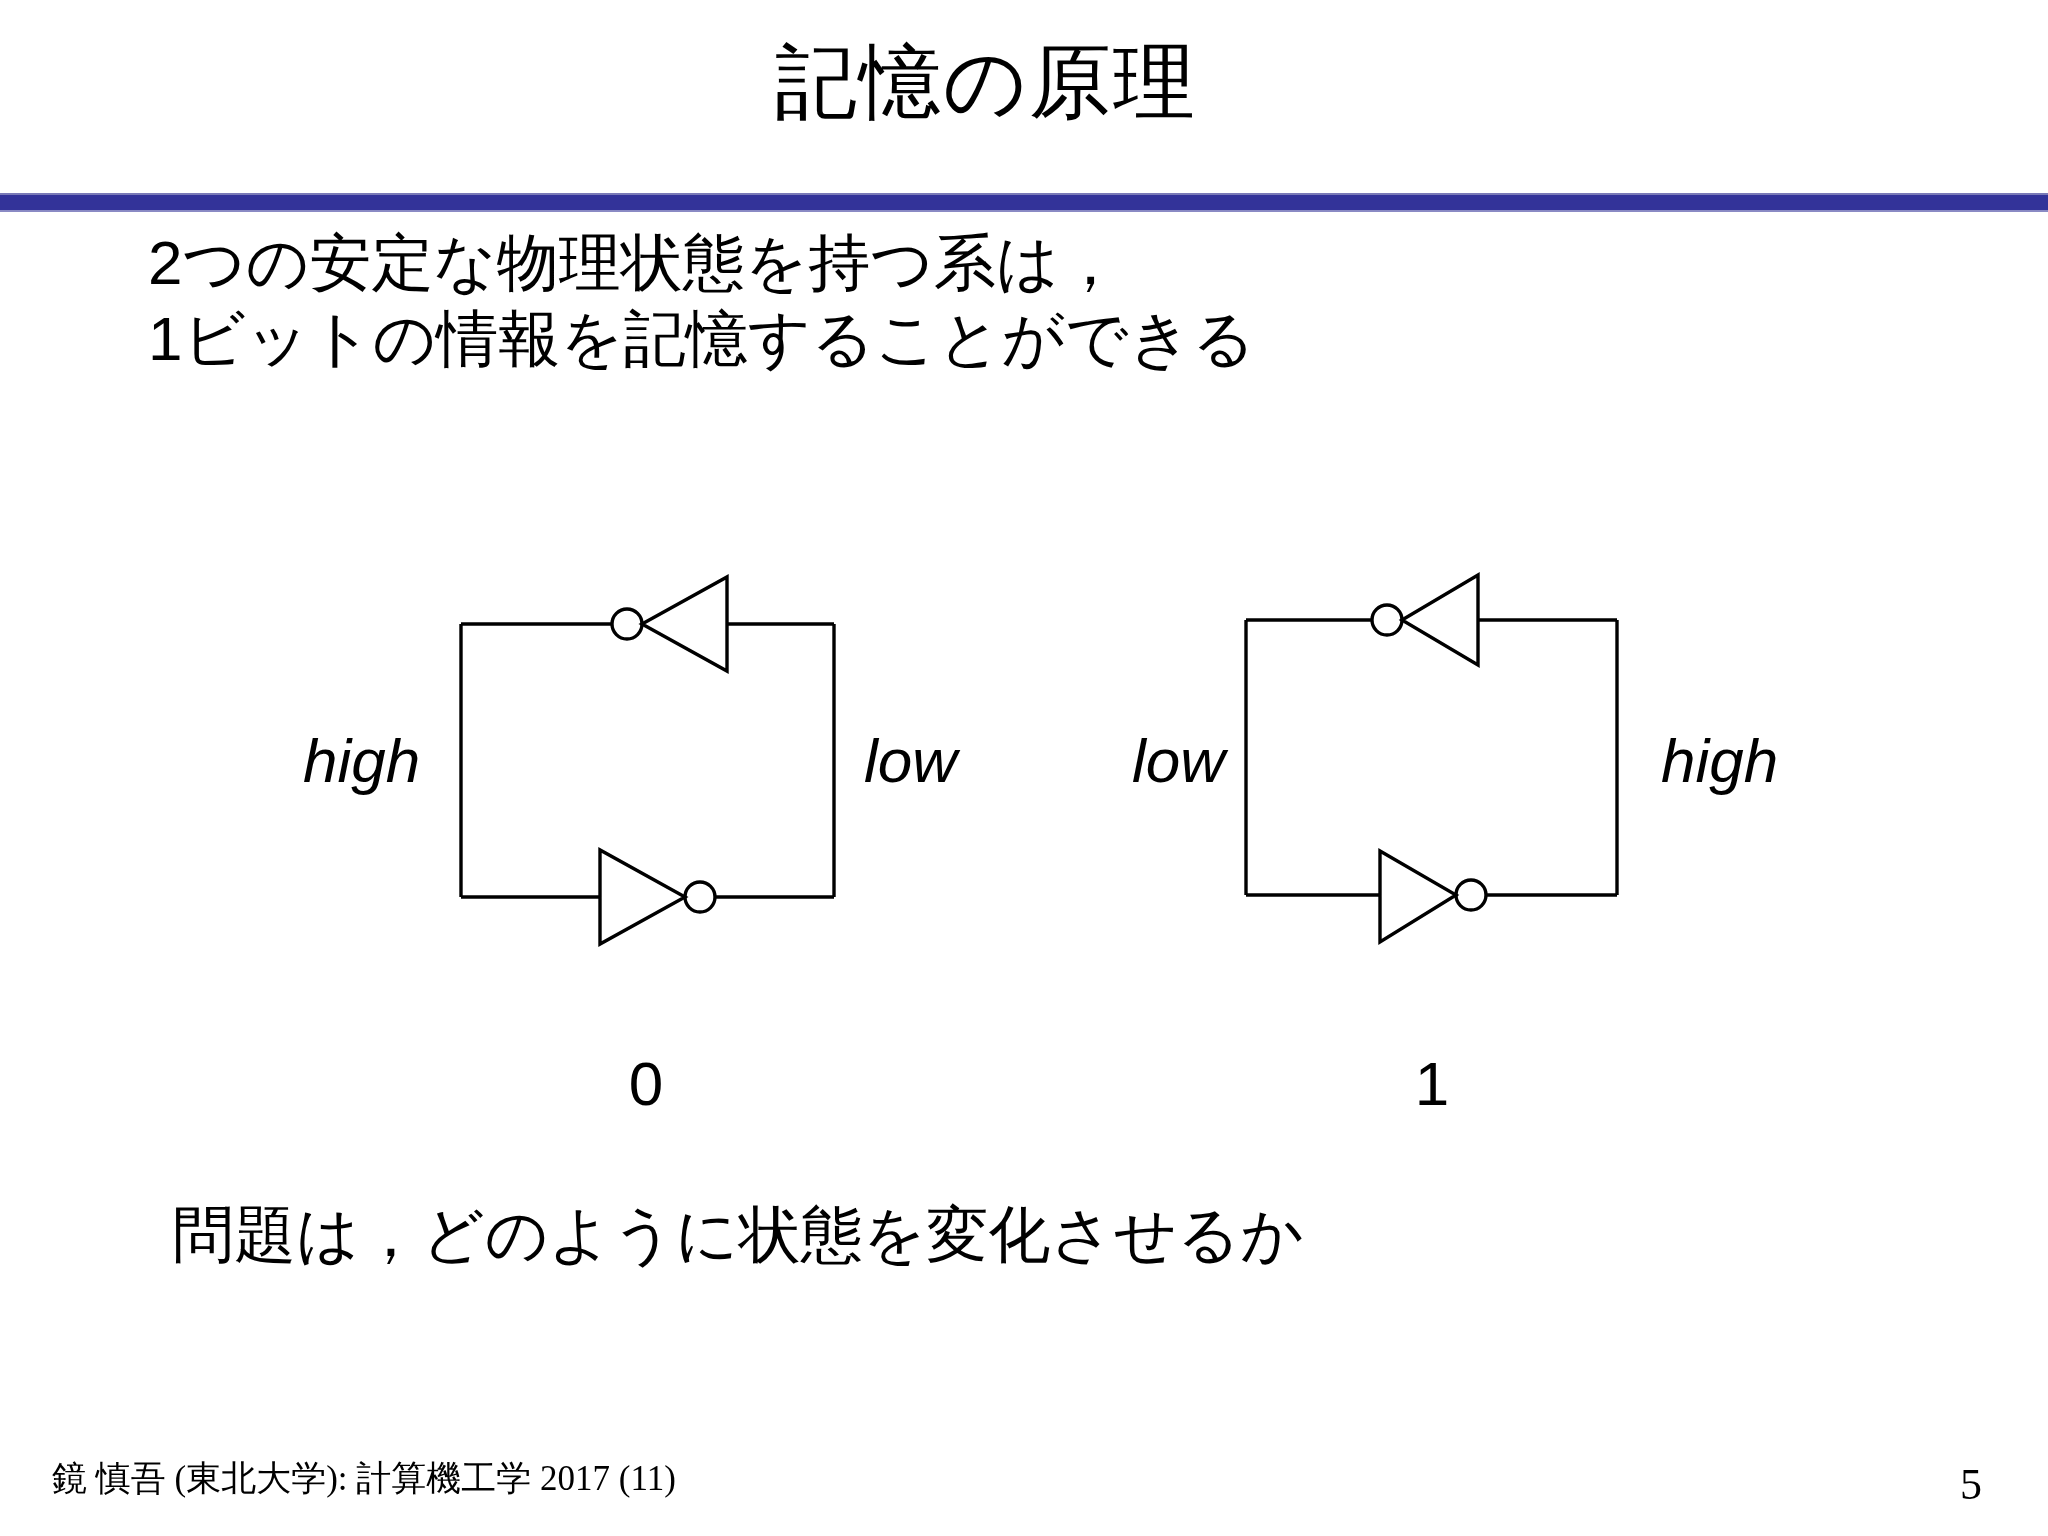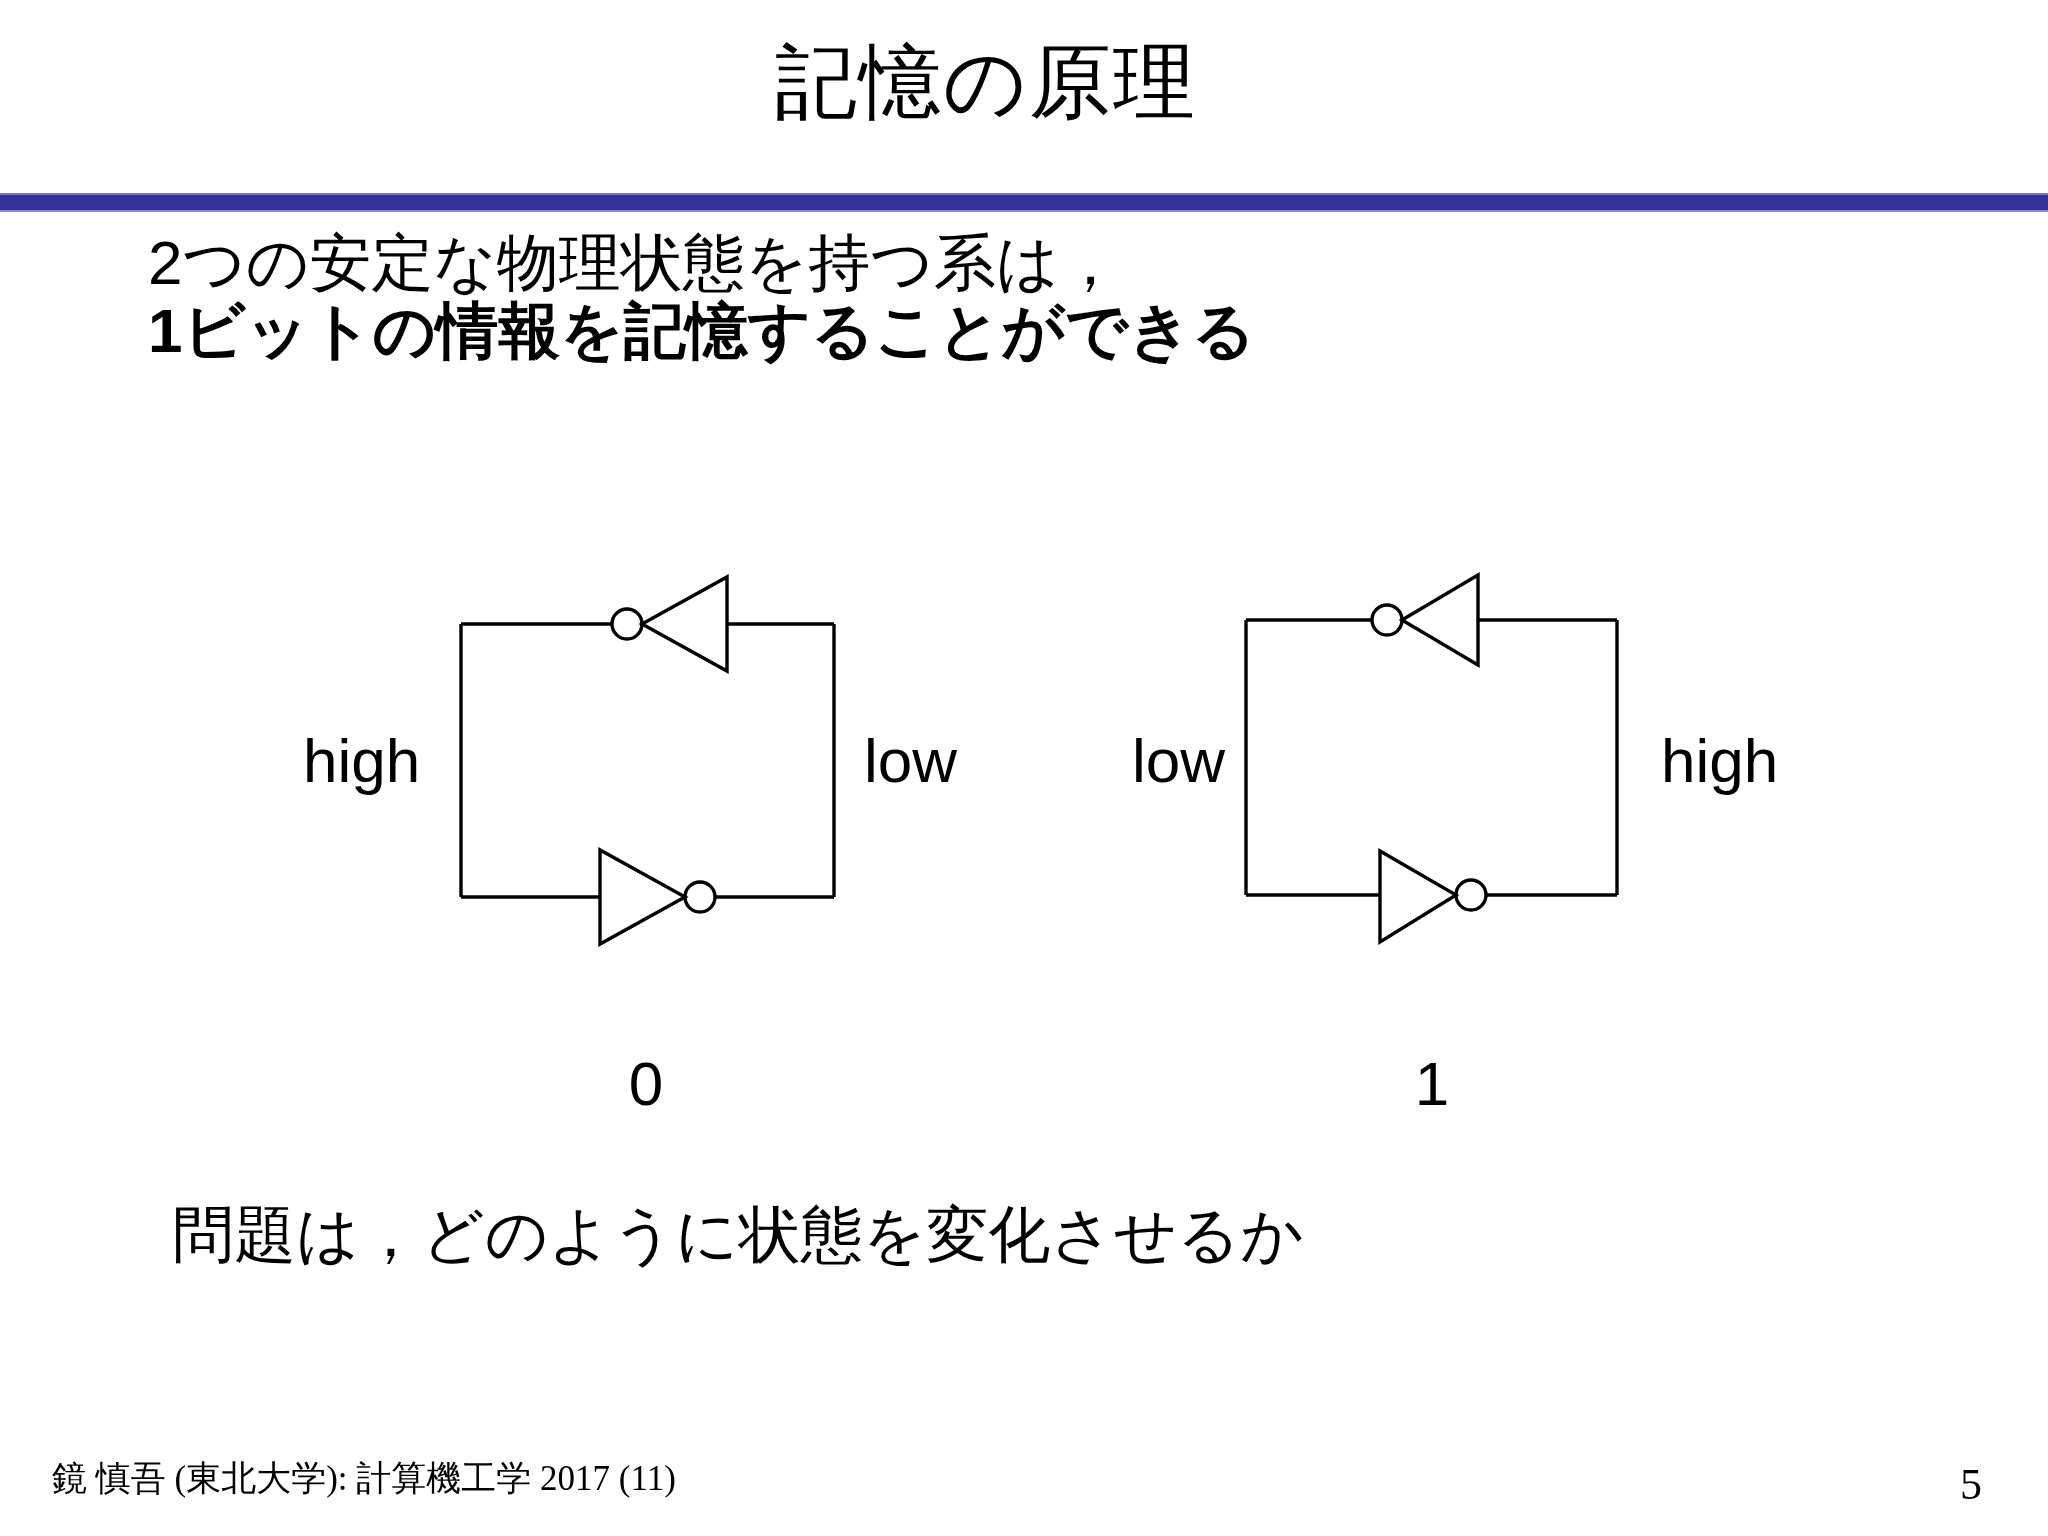--- a/index.html
+++ b/index.html
@@ -48,41 +48,42 @@
     position: absolute;
     font-size: 62px;
     line-height: 1.0;
     font-weight: 400;
     letter-spacing: 0px;
     white-space: nowrap;
     color: #000000;
     margin-left: 48px;
   }
   #intro-line-1 { left: 100px; top: 232px; }
-  #intro-line-2 { left: 100px; top: 300px; font-weight: bold; }
+  #intro-line-2 { left: 100px; top: 308px; }
   #question-line { left: 124px; top: 1204px; }
 
   
   #diagram-area {
     position: absolute;
     left: 0;
     top: 0;
     width: 2048px;
     height: 1536px;
     pointer-events: none;
   }
   #diagram-area svg { display: block; }
 
   
   .signal-label {
     position: absolute;
     font-size: 62px;
     line-height: 1.0;
     white-space: nowrap;
     color: #000000;
+    font-style: italic;
   }
   #label-high-left { left: 303px; top: 730px; }
   #label-low-left  { left: 864px; top: 730px; }
   #label-low-right { left: 1132px; top: 730px; }
   #label-high-right{ left: 1661px; top: 730px; }
 
   
   .state-caption {
     position: absolute;
     font-size: 62px;

